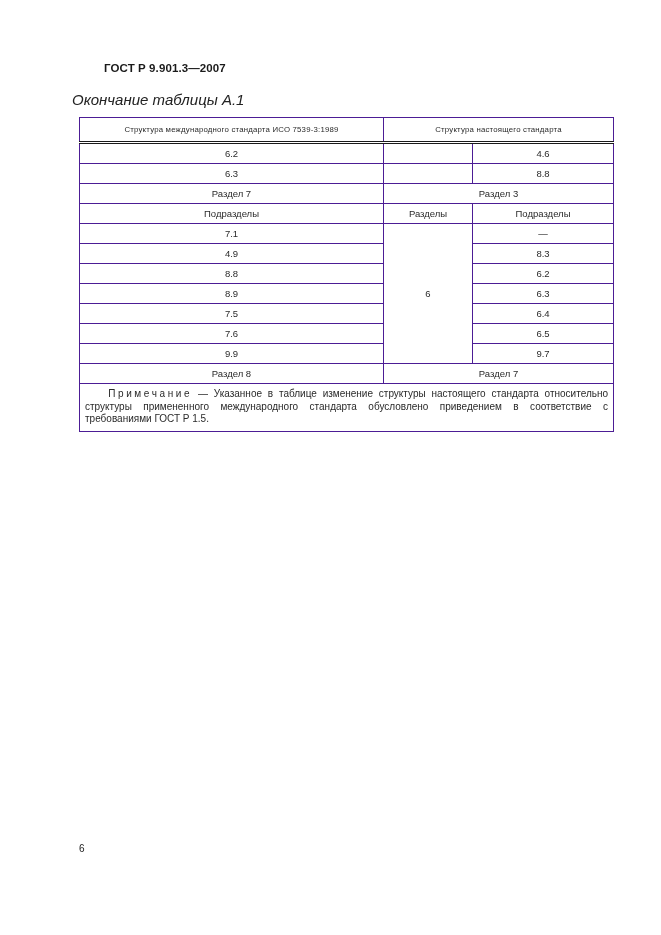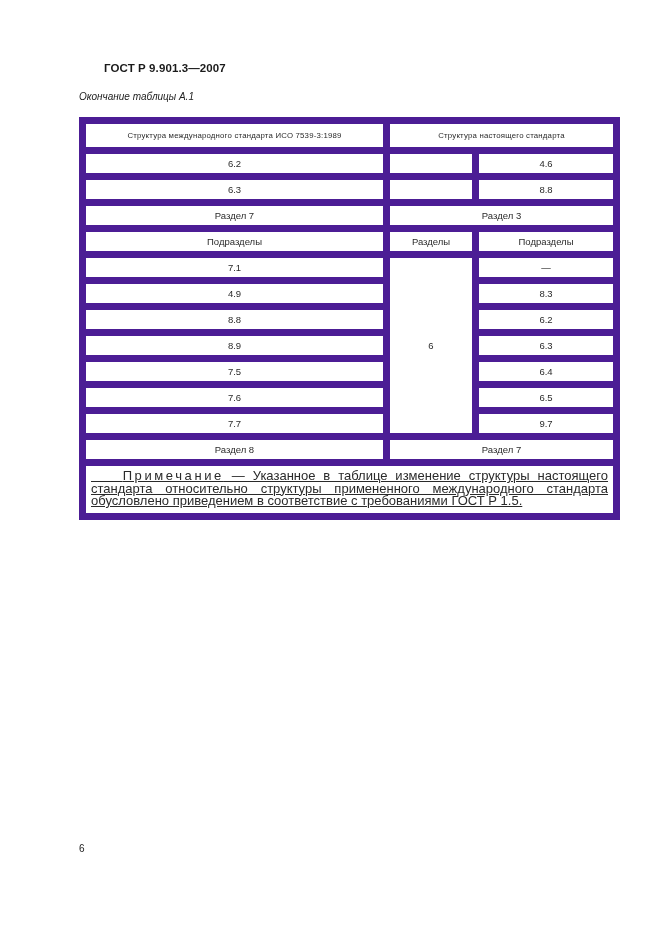--- a/index.html
+++ b/index.html
@@ -19,64 +19,63 @@
       position: absolute;
       left: 79px;
       top: 62px;
       font-size: 11.5px;
       font-weight: bold;
       letter-spacing: 0.1px;
       margin-left: 25px;
     }
     .table-caption {
       position: absolute;
-      left: 79px;
+      left: 72px;
       top: 91px;
-      font-size: 10px;
+      font-size: 15px;
       font-style: italic;
       color: #222;
     }
     .page-number {
       position: absolute;
       left: 79px;
       top: 843px;
       font-size: 10px;
     }
     table.struct {
       position: absolute;
       left: 79px;
       top: 117px;
       width: 534px;
       border-collapse: collapse;
       table-layout: fixed;
       font-size: 9.5px;
     }
     table.struct td {
-      border: 7px solid #4c1d95;
+      border: 1px solid #4c1d95;
       text-align: center;
       vertical-align: middle;
       padding: 0;
       color: #2a2a2a;
     }
     table.struct tr.hdr td {
       height: 23px;
       font-size: 7.8px;
       letter-spacing: 0.2px;
       border-bottom: 3px double #1a1a1a;
     }
     table.struct tr.r td {
       height: 19px;
     }
     table.struct td.note {
       text-align: justify;
-      font-size: 13px;
+      font-size: 10px;
       line-height: 12.5px;
       padding: 4px 5px 5px 5px;
       height: auto;
-      text-decoration: underline;
     }
     .spaced {
       letter-spacing: 2.6px;
     }
   </style>
 </head>
 <body>
 
 <div class="doc-header">ГОСТ Р 9.901.3—2007</div>
 <div class="table-caption">Окончание таблицы А.1</div>
@@ -130,21 +129,21 @@
   </tr>
   <tr class="r">
     <td>7.5</td>
     <td>6.4</td>
   </tr>
   <tr class="r">
     <td>7.6</td>
     <td>6.5</td>
   </tr>
   <tr class="r">
-    <td>7.7</td>
+    <td>9.9</td>
     <td>9.7</td>
   </tr>
   <tr class="r">
     <td>Раздел 8</td>
     <td colspan="2">Раздел 7</td>
   </tr>
   <tr>
     <td colspan="3" class="note">&nbsp;&nbsp;&nbsp;&nbsp;<span class="spaced">Примечание</span><span> — Указанное в таблице изменение структуры настоящего стандарта относительно структуры примененного международного стандарта обусловлено приведением в соответствие с требованиями ГОСТ Р 1.5.</span></td>
   </tr>
 </tbody>

